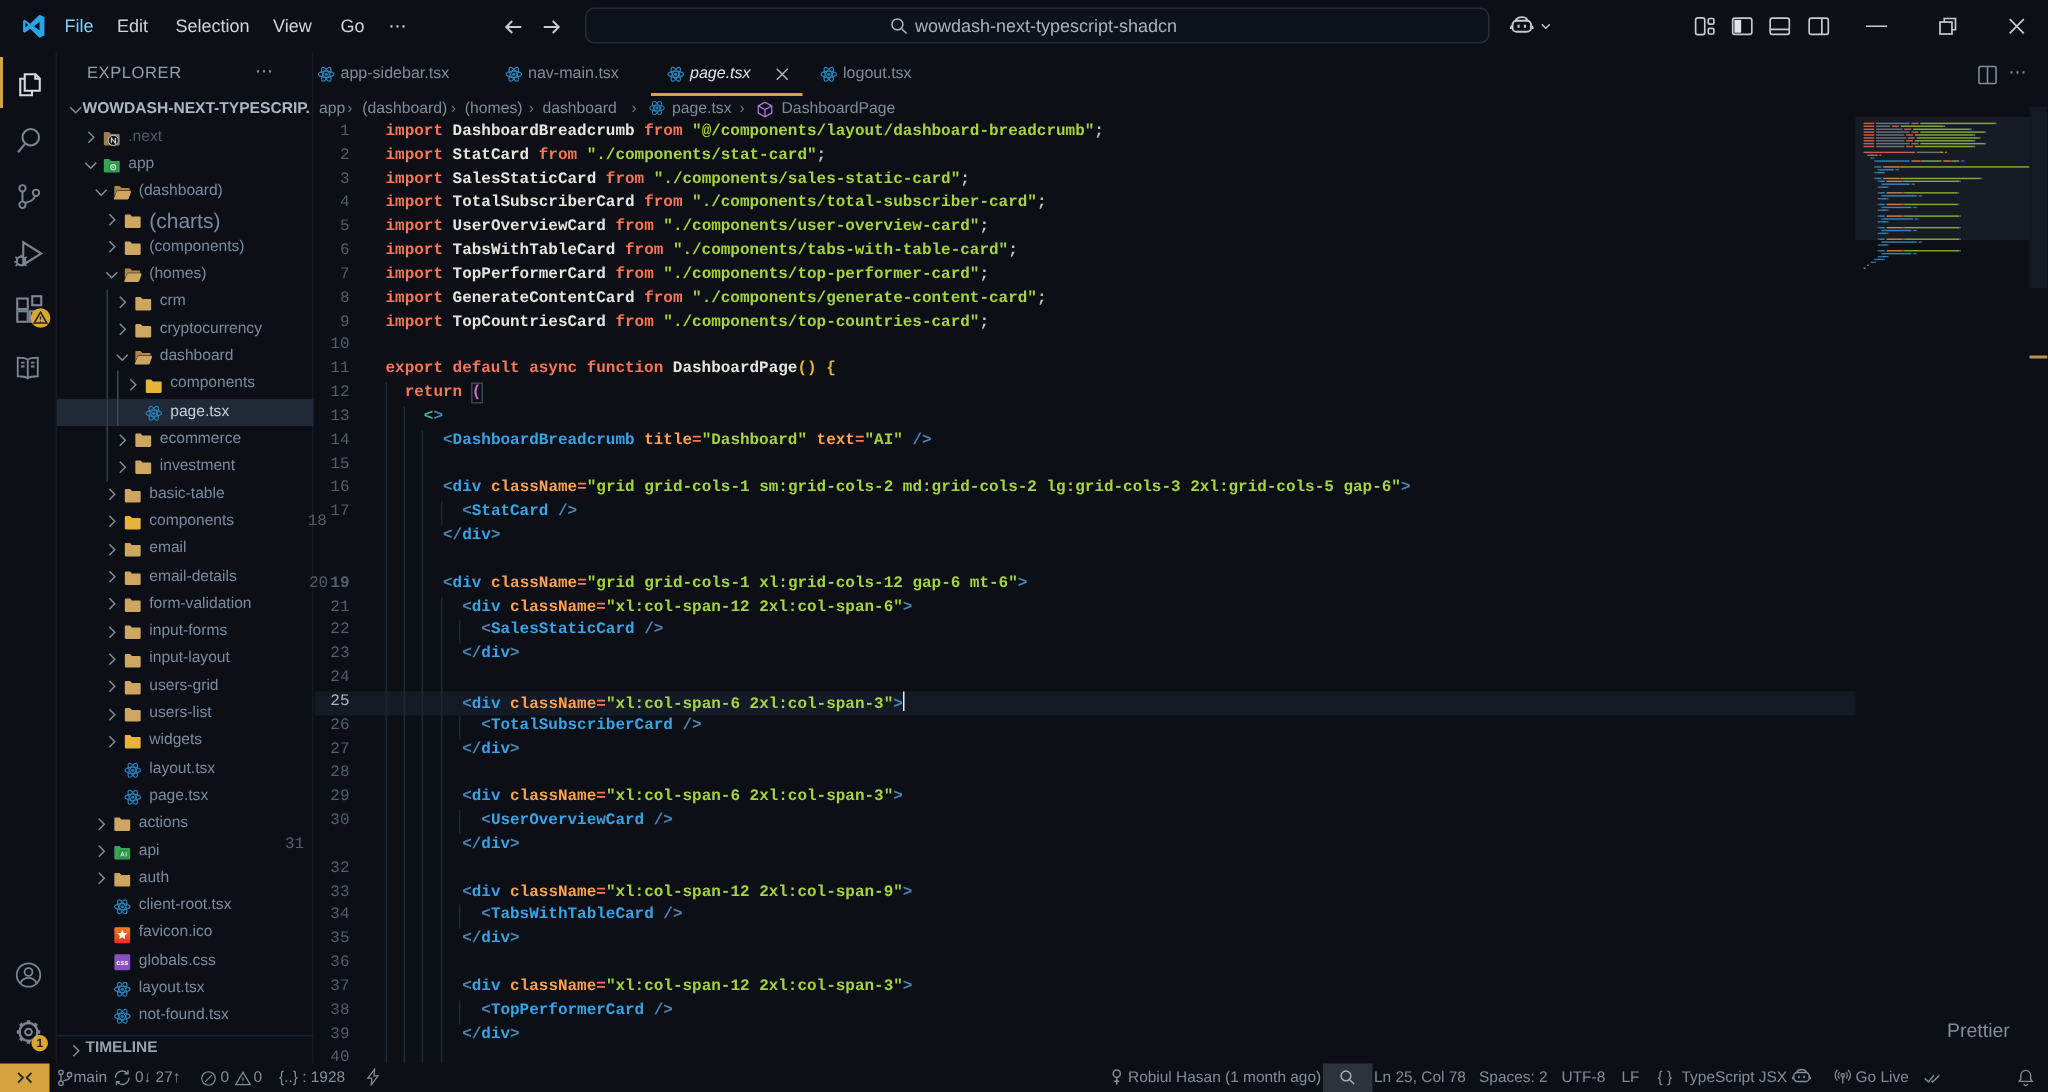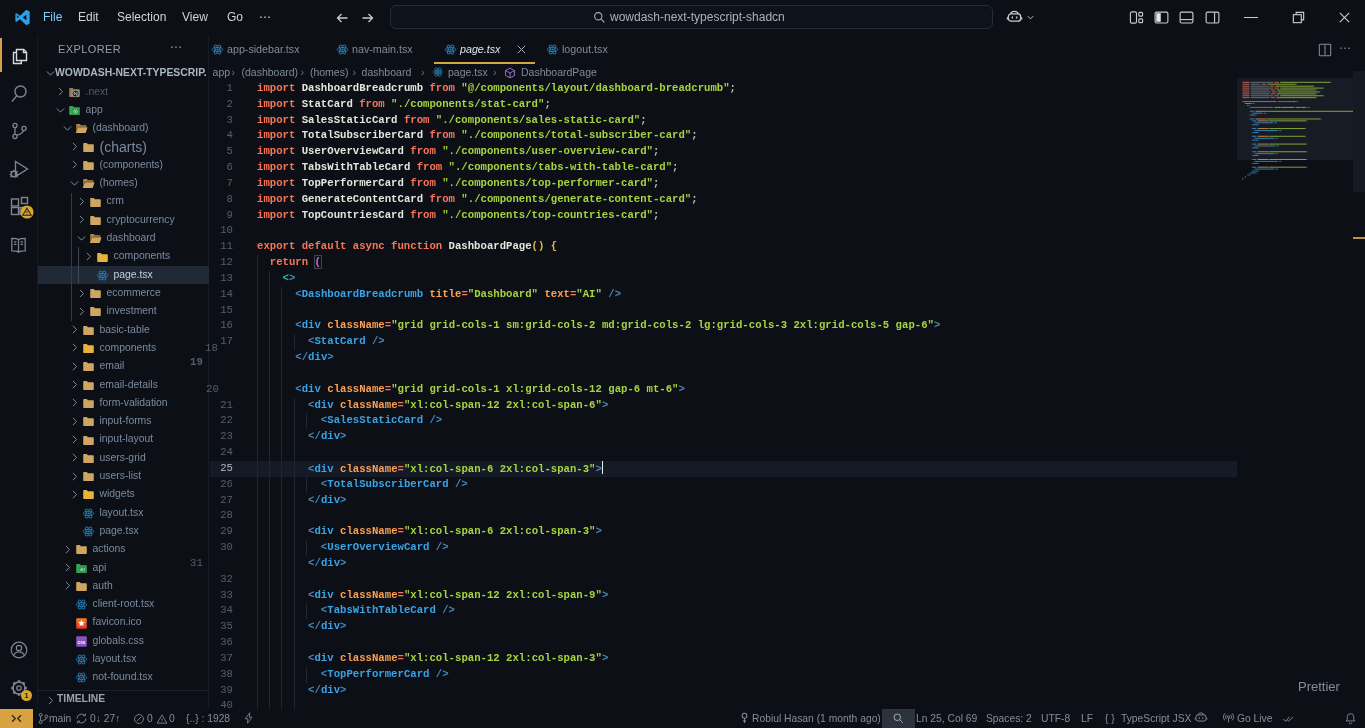--- a/index.html
+++ b/index.html
@@ -480,21 +480,21 @@
 <div class="abs code" style="left:190px;top:207.62px;width:43px;text-align:right;color:#545f6b;font-weight:normal">9</div>
 <div class="abs code" style="left:190px;top:223.45px;width:43px;text-align:right;color:#545f6b;font-weight:normal">10</div>
 <div class="abs code" style="left:190px;top:239.28px;width:43px;text-align:right;color:#545f6b;font-weight:normal">11</div>
 <div class="abs code" style="left:190px;top:255.11px;width:43px;text-align:right;color:#545f6b;font-weight:normal">12</div>
 <div class="abs code" style="left:190px;top:270.94px;width:43px;text-align:right;color:#545f6b;font-weight:normal">13</div>
 <div class="abs code" style="left:190px;top:286.77px;width:43px;text-align:right;color:#545f6b;font-weight:normal">14</div>
 <div class="abs code" style="left:190px;top:302.60px;width:43px;text-align:right;color:#545f6b;font-weight:normal">15</div>
 <div class="abs code" style="left:190px;top:318.43px;width:43px;text-align:right;color:#545f6b;font-weight:normal">16</div>
 <div class="abs code" style="left:190px;top:334.26px;width:43px;text-align:right;color:#545f6b;font-weight:normal">17</div>
 <div class="abs code" style="left:190px;top:341px;width:43px;text-align:center;color:#545f6b;font-weight:normal">18</div>
-<div class="abs code" style="left:190px;top:355px;width:43px;text-align:left;color:#545f6b;font-weight:bold">19</div>
+<div class="abs code" style="left:190px;top:382px;width:43px;text-align:right;color:#545f6b;font-weight:bold">19</div>
 <div class="abs code" style="left:206px;top:381.75px;width:43px;text-align:left;color:#545f6b;font-weight:normal">20</div>
 <div class="abs code" style="left:190px;top:397.58px;width:43px;text-align:right;color:#545f6b;font-weight:normal">21</div>
 <div class="abs code" style="left:190px;top:413.41px;width:43px;text-align:right;color:#545f6b;font-weight:normal">22</div>
 <div class="abs code" style="left:190px;top:429.24px;width:43px;text-align:right;color:#545f6b;font-weight:normal">23</div>
 <div class="abs code" style="left:190px;top:445.07px;width:43px;text-align:right;color:#545f6b;font-weight:normal">24</div>
 <div class="abs code" style="left:190px;top:460.90px;width:43px;text-align:right;color:#aeb8c4;font-weight:normal">25</div>
 <div class="abs code" style="left:190px;top:476.73px;width:43px;text-align:right;color:#545f6b;font-weight:normal">26</div>
 <div class="abs code" style="left:190px;top:492.56px;width:43px;text-align:right;color:#545f6b;font-weight:normal">27</div>
 <div class="abs code" style="left:190px;top:508.39px;width:43px;text-align:right;color:#545f6b;font-weight:normal">28</div>
 <div class="abs code" style="left:190px;top:524.22px;width:43px;text-align:right;color:#545f6b;font-weight:normal">29</div>
@@ -750,21 +750,21 @@
 <svg class="abs" style="left:739px;top:712px" width="11" height="13" viewBox="0 0 12 14" fill="none" stroke="#848d97" stroke-width="1.1">
     <circle cx="6" cy="4" r="2.6"></circle>
     <path d="M6 6.7V12M4.2 9.6h3.6"></path>
   </svg>
 <div class="abs" style="left:752px;top:709px;height:19px;line-height:19px;font-size:10.3px;color:#848d97;white-space:nowrap">Robiul Hasan (1 month ago)</div>
 <div class="abs" style="left:882px;top:709px;width:33px;height:19px;background:#2d333c"></div>
 <svg class="abs" style="left:892px;top:712px" width="13" height="13" viewBox="0 0 16 16">
     <circle cx="6.5" cy="6.5" r="4" stroke="#a8b0b8" stroke-width="1.2" fill="none"></circle>
     <path d="m9.6 9.6 3.6 3.6" stroke="#a8b0b8" stroke-width="1.2"></path>
   </svg>
-<div class="abs" style="left:916px;top:709px;height:19px;line-height:19px;font-size:10.3px;color:#848d97;white-space:nowrap">Ln 25, Col 69</div>
+<div class="abs" style="left:916px;top:709px;height:19px;line-height:19px;font-size:10.3px;color:#848d97;white-space:nowrap">Ln 25, Col 78</div>
 <div class="abs" style="left:986px;top:709px;height:19px;line-height:19px;font-size:10.3px;color:#848d97;white-space:nowrap">Spaces: 2</div>
 <div class="abs" style="left:1041px;top:709px;height:19px;line-height:19px;font-size:10.3px;color:#848d97;white-space:nowrap">UTF-8</div>
 <div class="abs" style="left:1081px;top:709px;height:19px;line-height:19px;font-size:10.3px;color:#848d97;white-space:nowrap">LF</div>
 <div class="abs" style="left:1105px;top:709px;height:19px;line-height:19px;font-size:10.3px;color:#848d97;white-space:nowrap">{ }</div>
 <div class="abs" style="left:1121px;top:709px;height:19px;line-height:19px;font-size:10.3px;color:#848d97;white-space:nowrap">TypeScript JSX</div>
 <svg class="abs" style="left:1194px;top:711px" width="14" height="14" viewBox="0 0 16 16" fill="none" stroke="#848d97" stroke-width="1.1">
 <path d="M4.2 4.5C4.8 3 6.2 2.3 8 2.3s3.2.7 3.8 2.2"></path>
     <rect x="2.2" y="4.5" width="11.6" height="7" rx="2.6"></rect>
     <path d="M6 7v2M10 7v2" stroke-width="1.2"></path>
     <path d="M2.2 7.8c-.6.2-1 .5-1 1v1M13.8 7.8c.6.2 1 .5 1 1v1"></path>

